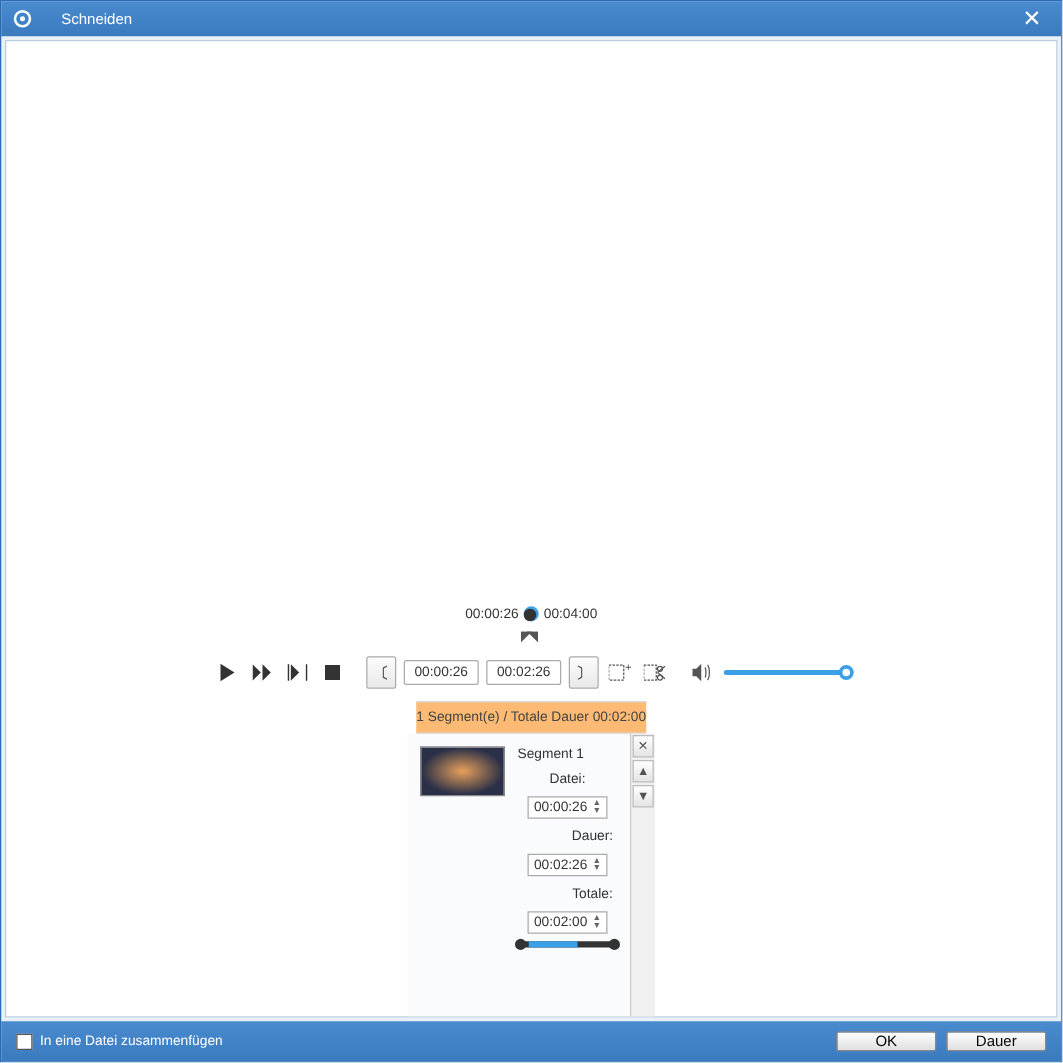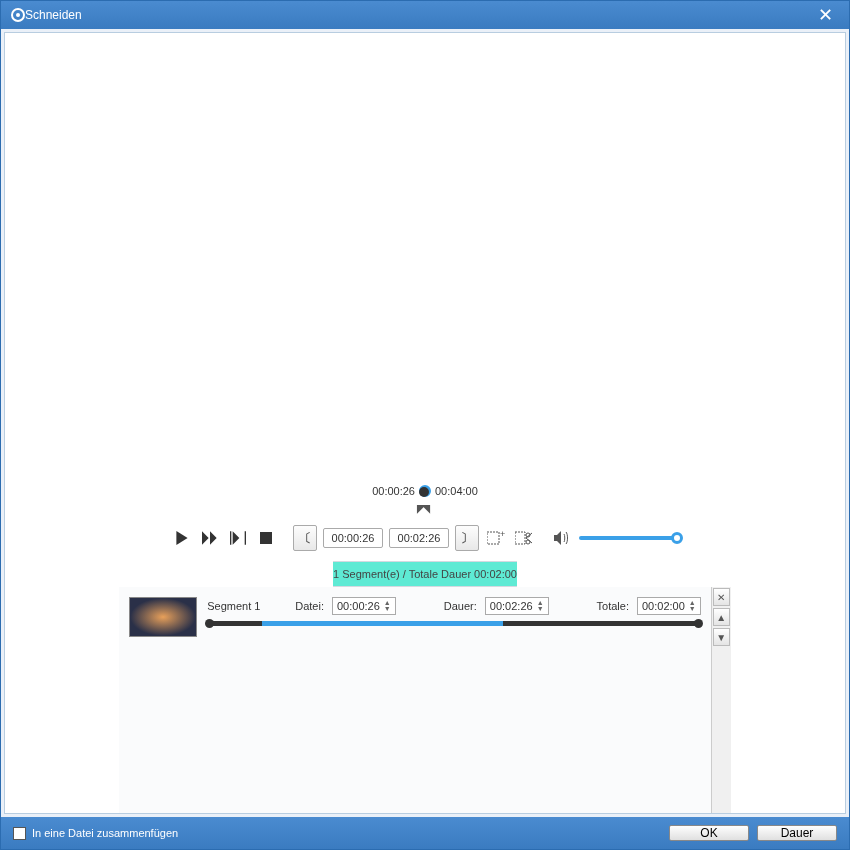--- a/index.html
+++ b/index.html
@@ -1,19 +1,19 @@
 <!DOCTYPE html>
 <html><head>
 <meta charset="utf-8">
 <style>
 * { box-sizing: border-box; margin: 0; padding: 0; }
 body { font-family: Tahoma, Arial, sans-serif; font-size: 12px; background: #fff; }
 .window { width: 850px; height: 850px; border: 1px solid #2b6cb0; background: #eaf0f8; display: flex; flex-direction: column; }
 .titlebar { background: linear-gradient(#4a8bd0, #3a7bc0); color: #fff; height: 28px; display: flex; align-items: center; padding: 0 10px; justify-content: space-between; }
-.titlebar-left { display: flex; align-items: center; gap: 0; }
+.titlebar-left { display: flex; align-items: center; gap: 24px; }
 .title-icon { width: 14px; height: 14px; border: 2px solid #fff; border-radius: 50%; position: relative; }
 .title-icon::before { content:""; position:absolute; width:4px; height:4px; background:#fff; border-radius:50%; top:3px; left:3px; }
 .close-btn { color: #fff; font-size: 18px; cursor: pointer; padding: 0 6px; }
 .content { flex: 1; background: #fff; margin: 3px; border: 1px solid #b8cde0; display: flex; flex-direction: column; align-items: center; }
 .video-area { background: #000; height: 440px; display: flex; align-items: center; justify-content: center; position: relative; overflow: hidden; }
 .video-frame { width: 100%; height: 370px; background: radial-gradient(ellipse at 60% 40%, #f5c97a 0%, #d4934c 8%, transparent 25%), radial-gradient(ellipse at 40% 50%, #3a4050 0%, #1a2030 50%, #0d1220 100%); position: relative; }
 .sparkle-trail { position: absolute; width: 80%; height: 70%; top: 15%; left: 10%; }
 .sparkle-trail svg { width: 100%; height: 100%; }
 .figure-silhouette { position: absolute; left: 18%; top: 20%; width: 180px; height: 260px; background: radial-gradient(ellipse at 50% 25%, #c69878 0%, #8a6850 30%, transparent 60%); border-radius: 50% 50% 30% 30%; }
 .pillar { position: absolute; right: 8%; top: 5%; width: 60px; height: 90%; background: linear-gradient(90deg, #607090 0%, #c0d0e0 30%, #f0f0f8 50%, #c0d0e0 70%, #607090 100%); border-radius: 8px; opacity: 0.85; }
@@ -31,28 +31,28 @@
 
 .controls-row { display: flex; align-items: center; padding: 10px 14px; gap: 8px; }
 .ctrl-group { display: flex; align-items: center; gap: 6px; }
 .icon-btn { width: 22px; height: 22px; display: flex; align-items: center; justify-content: center; color: #444; cursor: pointer; }
 .bracket-btn { width: 24px; height: 26px; border: 1px solid #aaa; background: linear-gradient(#fdfdfd,#e8e8e8); display: flex; align-items: center; justify-content: center; font-weight: bold; color: #555; cursor: pointer; border-radius: 2px; }
 .time-field { border: 1px solid #aaa; background: #fff; padding: 3px 6px; font-size: 11px; color: #333; min-width: 60px; text-align: center; border-radius: 2px; }
 .spacer { flex: 1; }
 .volume-slider { width: 100px; height: 4px; background: #3aa0e8; border-radius: 2px; position: relative; }
 .volume-knob { position: absolute; right: -4px; top: -4px; width: 12px; height: 12px; background: #fff; border: 3px solid #3aa0e8; border-radius: 50%; }
 
-.summary-row { text-align: center; padding: 6px 0; font-size: 11px; color: #444; border-top: 1px solid #d4d9e0; background: #5eead4; border-bottom: 1px solid #d4d9e0; }
+.summary-row { text-align: center; padding: 6px 0; font-size: 11px; color: #444; border-top: 1px solid #d4d9e0; background: #fdba74; border-bottom: 1px solid #d4d9e0; }
 
 .segments-area { flex: 1; background: #fafbfc; position: relative; display: flex; }
 .segments-list { flex: 1; padding: 6px; }
 .segment-row { display: flex; align-items: flex-start; gap: 10px; padding: 4px; }
 .thumb { width: 68px; height: 40px; background: radial-gradient(ellipse at 50% 50%, #e8a05a 0%, #2a3048 70%); border: 1px solid #888; flex-shrink: 0; }
 .segment-body { flex: 1; }
-.segment-top { display: flex; align-items: center; gap: 8px; font-size: 11px; color: #333; margin-bottom: 6px; }
+.segment-top { display: flex; align-items: center; gap: 8px; font-size: 11px; color: #333; margin-bottom: 6px; flex-direction: column; }
 .segment-label { min-width: 80px; }
 .spin-field { display: flex; align-items: center; border: 1px solid #aaa; background: #fff; padding: 2px 4px; font-size: 11px; gap: 4px; }
 .spin-arrows { display: flex; flex-direction: column; font-size: 7px; line-height: 6px; color: #666; cursor: pointer; }
 .seg-track { height: 5px; background: #333; border-radius: 2px; position: relative; margin-top: 4px; }
 .seg-fill { position: absolute; left: 11%; width: 49%; height: 5px; background: #3aa0e8; top: 0; }
 .seg-dot { position: absolute; width: 9px; height: 9px; background: #333; border-radius: 50%; top: -2px; }
 .side-controls { width: 20px; border-left: 1px solid #ccc; background: #f0f0f0; display: flex; flex-direction: column; }
 .side-btn { height: 18px; border: 1px solid #bbb; background: linear-gradient(#fff,#e4e4e4); margin: 1px; display: flex; align-items: center; justify-content: center; font-size: 10px; color: #555; cursor: pointer; }
 
 .footer { background: linear-gradient(#4a8bd0, #3a7bc0); padding: 8px 12px; display: flex; align-items: center; gap: 8px; }

